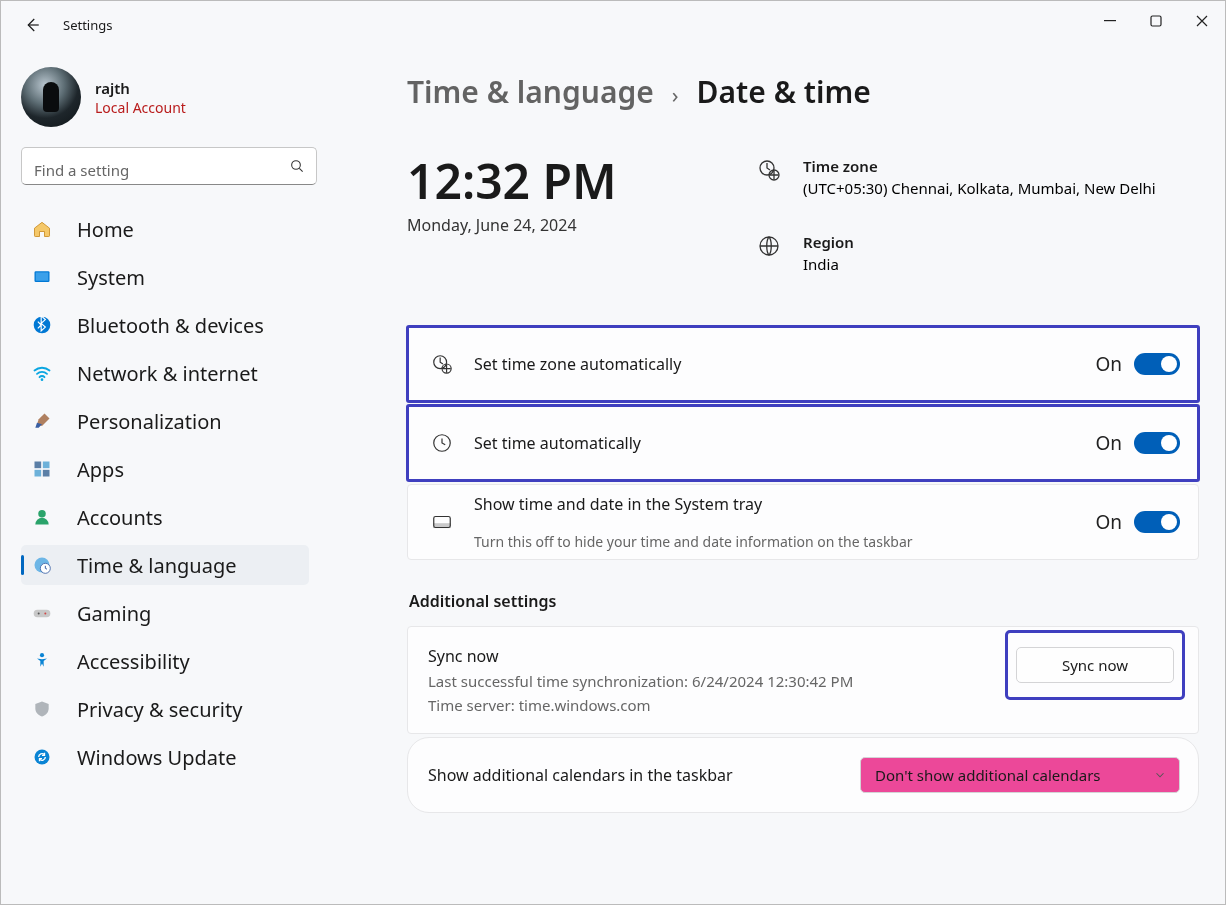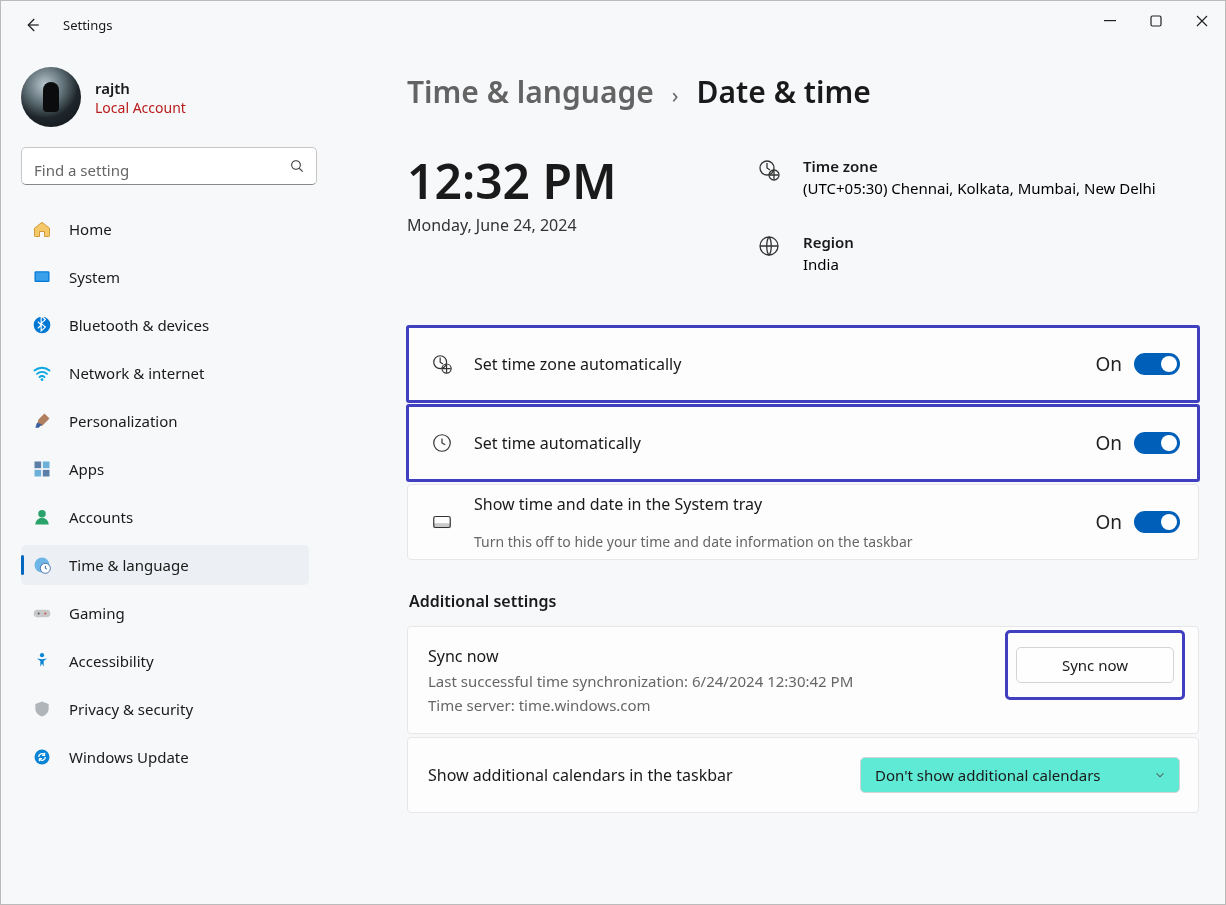--- a/index.html
+++ b/index.html
@@ -15,21 +15,21 @@
   .profile { display:flex; align-items:center; margin-bottom:20px; }
   .avatar { width:60px; height:60px; border-radius:50%; background:radial-gradient(circle at 40% 30%, #b9c6cf 0%, #5d6d74 35%, #1e262b 60%, #0d1316 100%); margin-right:14px; position:relative; overflow:hidden; }
   .avatar::after{content:"";position:absolute;left:22px;top:15px;width:16px;height:30px;border-radius:8px 8px 4px 4px;background:#0a0c0e;}
   .profile .name { font-size:15px; font-weight:600; }
   .profile .sub { font-size:14px; color:#b91c1c; }
   .search { position:relative; width:296px; margin-bottom:24px; }
   .search input { width:100%; height:38px; border:1px solid #c7c7c7; border-radius:5px; background:#fff; padding:8px 40px 0 12px; font-size:15px; color:#555; border-bottom:1px solid #888; }
   .search input::placeholder { color:#666; }
   .search .sicon { position:absolute; right:12px; top:50%; transform:translateY(-50%); color:#333; }
   .nav { list-style:none; }
-  .nav li { display:flex; align-items:center; height:40px; padding-left:10px; border-radius:5px; margin-bottom:8px; font-size:15px; cursor:pointer; position:relative; }
+  .nav li { display:flex; align-items:center; height:40px; padding-left:10px; border-radius:5px; margin-bottom:8px; font-size:20px; cursor:pointer; position:relative;gap:8px; }
   .nav li .icon { width:22px; display:flex; align-items:center; justify-content:center; margin-right:16px; }
   .nav li.active { background:#eceff3; }
   .nav li.active::before { content:""; position:absolute; left:0; top:10px; bottom:10px; width:3px; border-radius:2px; background:#0067c0; }
   .content { flex:1; padding:22px 26px 0 86px; overflow-y:auto; }
   .crumbs { display:flex; align-items:baseline; gap:18px; margin-bottom:44px; }
   .crumb-link { font-size:30px; color:#636363; font-weight:600; }
   .crumb-sep { font-size:22px; color:#666; }
   .crumb-current { font-size:30px; font-weight:600; }
   .top { display:flex; align-items:flex-start; margin-bottom:52px; }
   .clock { flex:0 0 350px; }
@@ -50,22 +50,22 @@
   .toggle-state { font-size:19px; margin-right:12px; color:#222; }
   .switch { width:46px; height:22px; border-radius:11px; background:#005fb8; position:relative; }
   .switch::after { content:""; position:absolute; right:3px; top:3px; width:16px; height:16px; border-radius:50%; background:#fff; }
   .section-title { font-size:16px; font-weight:600; margin:30px 0 14px 2px; }
   .card.sync { flex-wrap:wrap; padding:18px 20px; align-items:flex-start; }
   .card.sync .left { flex:1; }
   .card.sync .sh { font-size:16px; }
   .card.sync .sline { font-size:15px; color:#666; margin-top:4px; }
   .sync-btn-wrap { display:flex; align-items:flex-start; outline:3px solid #3f3fbf; padding:14px 8px; margin:-12px -4px; border-radius:2px; }
   .button { height:36px; min-width:158px; background:#fefefe; border:1px solid #d4d4d6; border-radius:5px; font-size:15px; display:flex; align-items:center; justify-content:center; }
-  .card.dd { justify-content:space-between; height:72px; }
-  .dropdown { height:36px; min-width:320px; background:#5eead4; border:1px solid #d4d4d6; border-radius:5px; padding:0 32px 0 14px; display:flex; align-items:center; font-size:15px; position:relative; }
+  .card.dd { justify-content:space-between; height:72px;border-radius:22px; }
+  .dropdown { height:36px; min-width:320px; background:#ec4899; border:1px solid #d4d4d6; border-radius:5px; padding:0 32px 0 14px; display:flex; align-items:center; font-size:15px; position:relative; }
   .dropdown .chev { position:absolute; right:12px; top:50%; transform:translateY(-50%); color:#555; }
   svg { display:block; }
 </style>
 </head>
 <body>
 
 <div class="window">
 
   <div class="titlebar">
     <div class="back">

